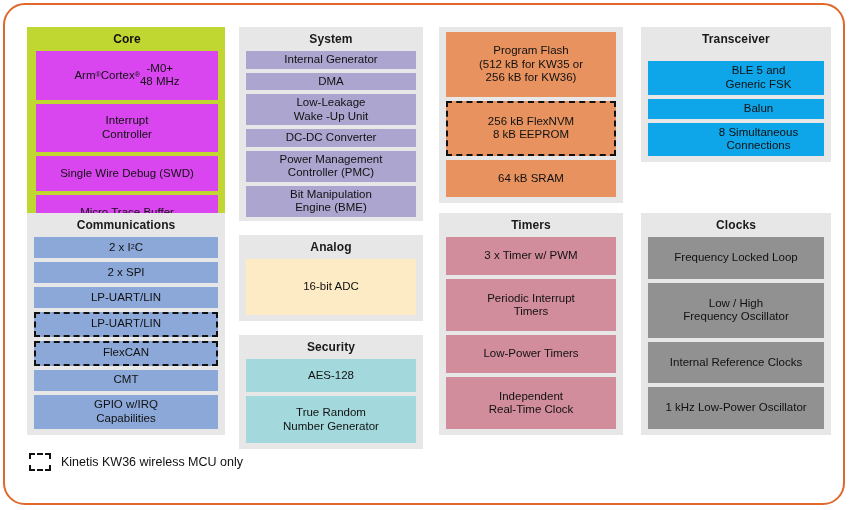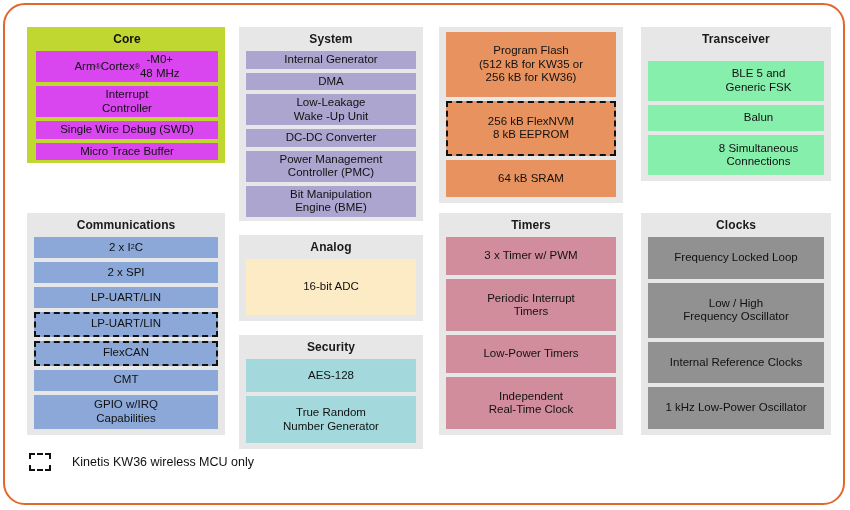--- a/index.html
+++ b/index.html
@@ -67,21 +67,21 @@
   .block.dashed {
     border: 2px dashed #111111;
   }
 
   
   #panel-core {
     background: #BFD730;
     left: 22px;
     top: 22px;
     width: 198px;
-    height: 136px;
+    height: 209px;
     padding-left: 9px;
   }
   #panel-core .panel-title { color: #111; }
   #panel-core .block { background: #d946ef; }
 
   
   #panel-communications {
     left: 22px;
     top: 208px;
     width: 198px;
@@ -132,42 +132,42 @@
     width: 184px;
     height: 222px;
   }
   #panel-timers .block { background: #D28D9C; }
 
   
   #panel-transceiver {
     left: 636px;
     top: 22px;
     width: 190px;
-    height: 154px;
+    height: 135px;
     gap: 10px;
   }
-  #panel-transceiver .block { background: #86efac; padding-left: 48px; }
+  #panel-transceiver .block { background: #0ea5e9; padding-left: 48px; }
 
   
   #panel-clocks {
     left: 636px;
     top: 208px;
     width: 190px;
     height: 222px;
   }
   #panel-clocks .block { background: #919191; }
 
   
   #legend {
     position: absolute;
     left: 24px;
     top: 448px;
     display: flex;
     align-items: center;
-    gap: 21px;
+    gap: 10px;
   }
   #legend-swatch {
     width: 22px;
     height: 18px;
     box-sizing: border-box;
     border: 2px dashed #111111;
     background: #ffffff;
   }
   #legend-text {
     font-size: 12.5px;

